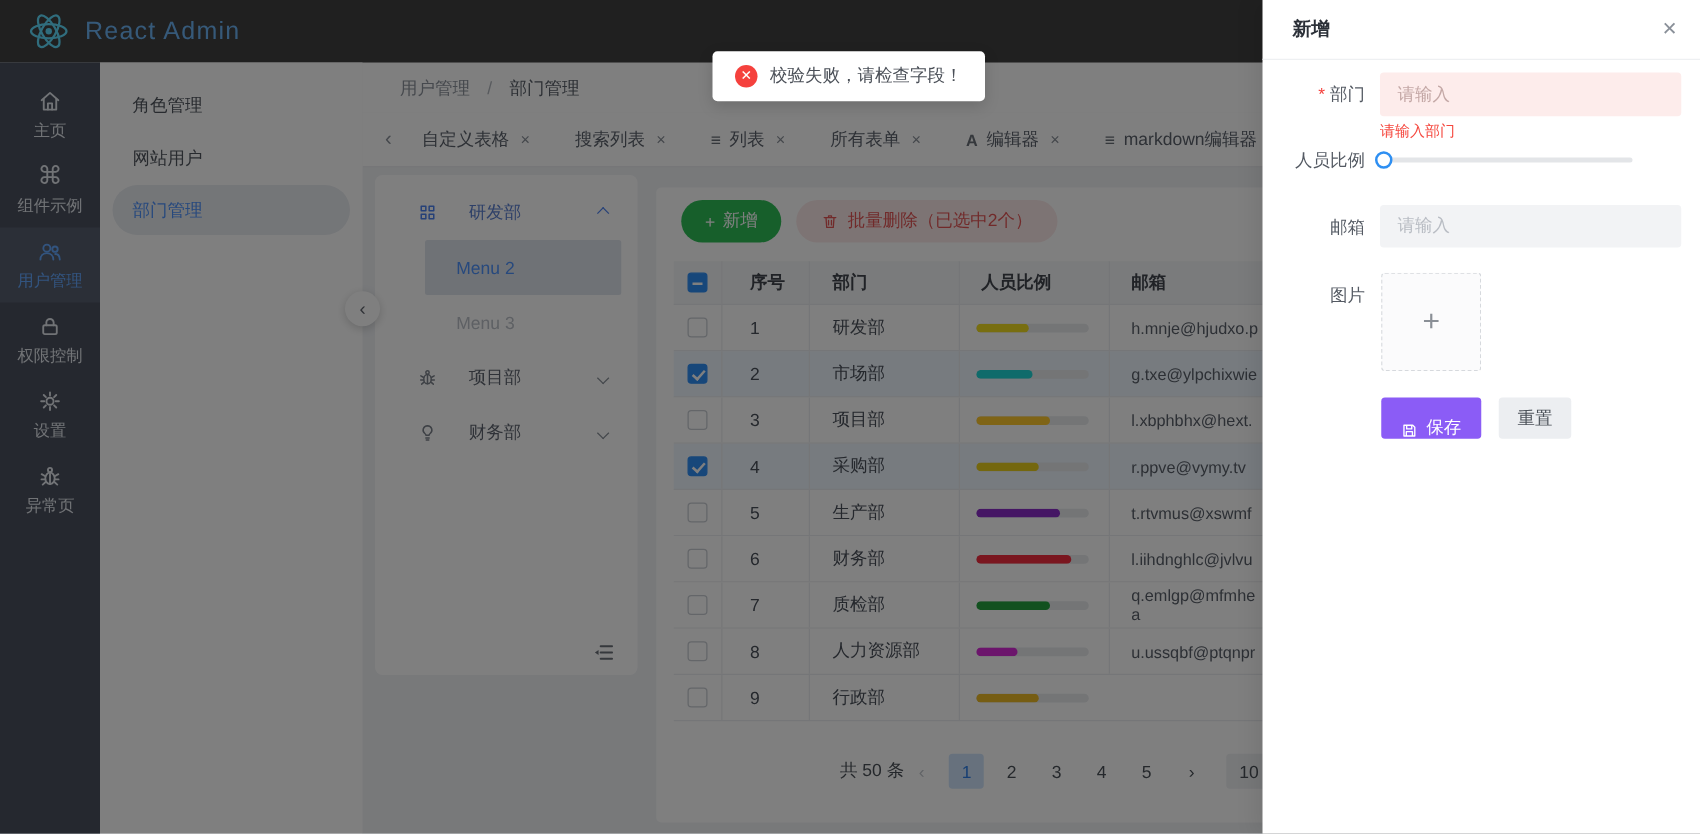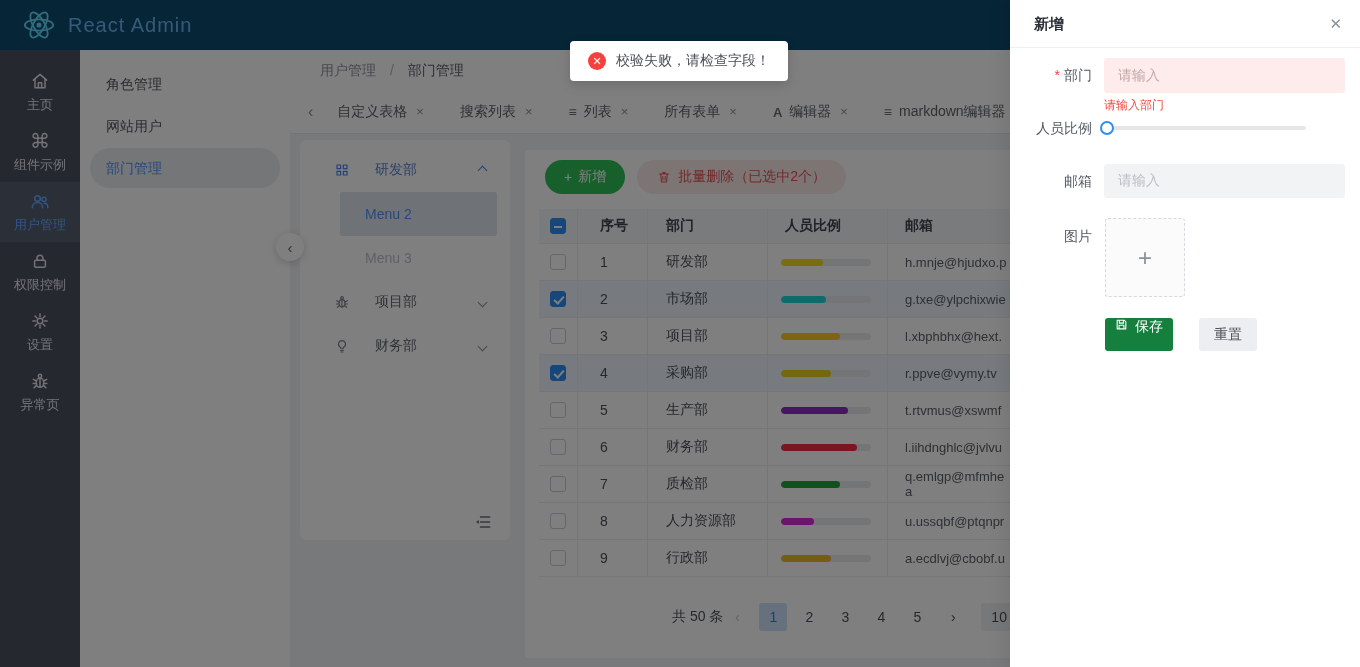--- a/index.html
+++ b/index.html
@@ -1,21 +1,21 @@
 <!DOCTYPE html>
 <html><head>
 <meta charset="utf-8">
 <style>
   * { margin:0; padding:0; box-sizing:border-box; }
   html,body { width:1360px; height:667px; overflow:hidden; }
   body { position:relative; font-family:"Liberation Sans","DejaVu Sans",sans-serif; background:#f0f2f5; font-size:14px; }
   svg { display:block; }
 
   
-  .topbar { position:absolute; left:0; top:0; width:1360px; height:50px; background:#0c4a6e; z-index:10; display:flex; align-items:center; }
+  .topbar { position:absolute; left:0; top:0; width:1360px; height:50px; background:#404040; z-index:10; display:flex; align-items:center; }
   .logo { width:34px; height:34px; margin-left:22px; color:#61dafb; }
   .apptitle { margin-left:12px; font-size:20px; letter-spacing:1px; color:#6cb3f2; }
 
   
   .sidebar { position:absolute; left:0; top:50px; width:80px; height:617px; background:#4a505e; z-index:11; padding-top:12px; }
   .side-item { width:80px; height:60px; display:flex; flex-direction:column; align-items:center; justify-content:center; gap:5px; color:#e2e6ec; cursor:pointer; }
   .side-item .sicon { width:20px; height:20px; }
   .side-item .slabel { font-size:13px; }
   .side-item.active { background:#565f6e; color:#65a8ff; }
 
@@ -94,21 +94,21 @@
   .flabel { position:absolute; left:0; width:82px; text-align:right; color:#545a63; font-size:14px; }
   .req { color:#f5413d; margin-right:4px; }
   .finput { position:absolute; left:94px; width:241px; height:35px; border-radius:3px; display:flex; align-items:center; padding-left:14px; font-size:14px; cursor:text; }
   .finput.errbg { background:#fdeceb; color:#c4a8a6; }
   .finput.normal { background:#f2f3f5; color:#b9bdc4; }
   .ferror { position:absolute; left:94px; top:97px; color:#f5483f; font-size:12px; }
   .slider { position:absolute; left:94px; top:118px; width:212px; height:20px; }
   .slider .track { position:absolute; left:0; top:8px; width:202px; height:4px; border-radius:2px; background:#e3e5e8; }
   .slider .handle { position:absolute; left:-4px; top:3px; width:14px; height:14px; border-radius:50%; background:#fff; border:2.5px solid #2e8ff2; cursor:pointer; }
   .upload { position:absolute; left:95px; top:218px; width:80px; height:79px; border:1px dashed #d6d9dd; background:#fbfbfc; border-radius:3px; display:flex; align-items:center; justify-content:center; color:#8a8f96; font-size:24px; font-weight:300; cursor:pointer; }
-  .btn-save { position:absolute; left:95px; top:318px; width:68px; height:33px; background:#15803d; border-radius:3px; color:#fff; display:flex; align-items:flex-start; justify-content:center; gap:7px; font-size:14px; cursor:pointer; }
+  .btn-save { position:absolute; left:95px; top:318px; width:80px; height:33px; background:#8b5cf6; border-radius:3px; color:#fff; display:flex; align-items:flex-end; justify-content:center; gap:7px; font-size:14px; cursor:pointer; }
   .btn-save .sico { width:13px; height:13px; }
   .btn-reset { position:absolute; left:189px; top:318px; width:58px; height:33px; background:#eceef1; border-radius:3px; color:#4b5158; display:flex; align-items:center; justify-content:center; font-size:14px; cursor:pointer; }
 
   
   .toast { position:absolute; left:570px; top:41px; height:40px; background:#fff; border-radius:4px; box-shadow:0 4px 12px rgba(0,0,0,.15); z-index:70; display:flex; align-items:center; padding:0 18px; gap:10px; }
   .toast-icon { width:18px; height:18px; border-radius:50%; background:#f5413d; color:#fff; font-size:11px; line-height:18px; text-align:center; font-weight:bold; }
   .toast-text { color:#4a4f57; font-size:14px; }
 </style>
 </head>
 <body>
@@ -425,23 +425,20 @@
           <div class="tc c0">
             <div class="cbx"></div>
           </div>
           <div class="tc c1">9</div>
           <div class="tc c2">行政部</div>
           <div class="tc c3">
             <div class="pbar">
               <div class="pfill" style="width: 56%; background: rgb(237, 186, 38);"></div>
             </div>
           </div>
-          <div class="tc c4">
-            <div>a.ecdlvj@cbobf.u</div>
-          </div>
         </div>
       </div>
     <div class="pagination" id="pagination-container">
         <div class="pg-total">共 50 条</div>
         <div class="pg-box pg-prev">‹</div>
         <div class="pg-box active">1</div>
         <div class="pg-box">2</div>
         <div class="pg-box">3</div>
         <div class="pg-box">4</div>
         <div class="pg-box">5</div>

